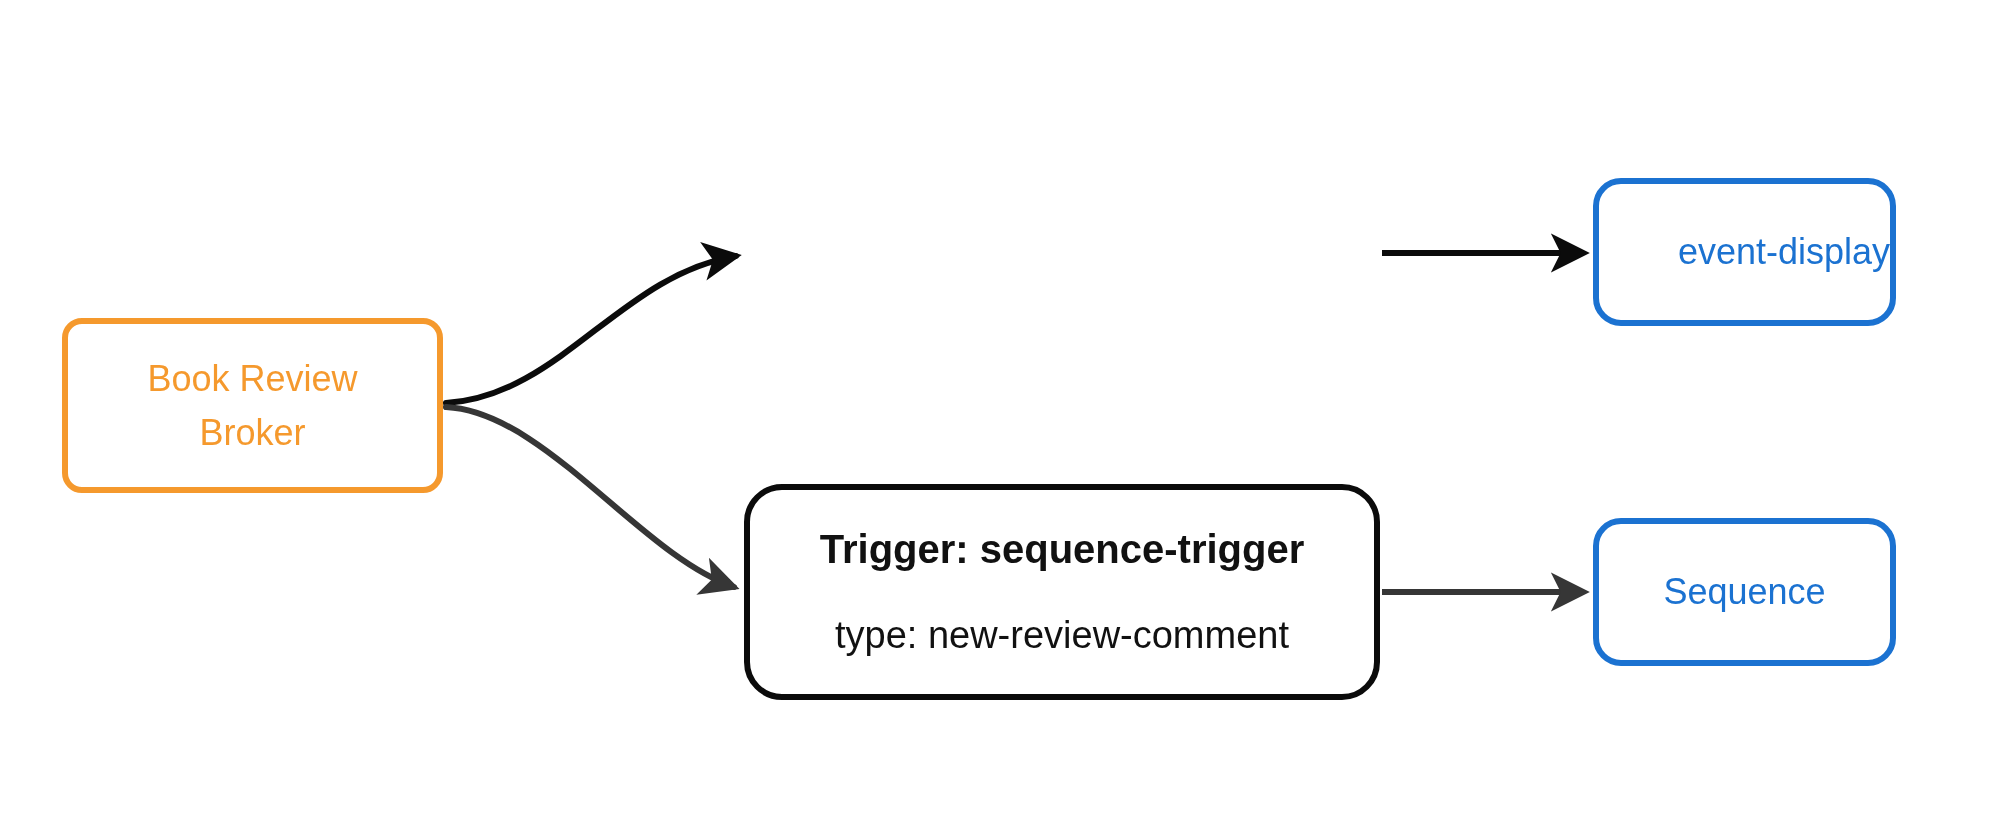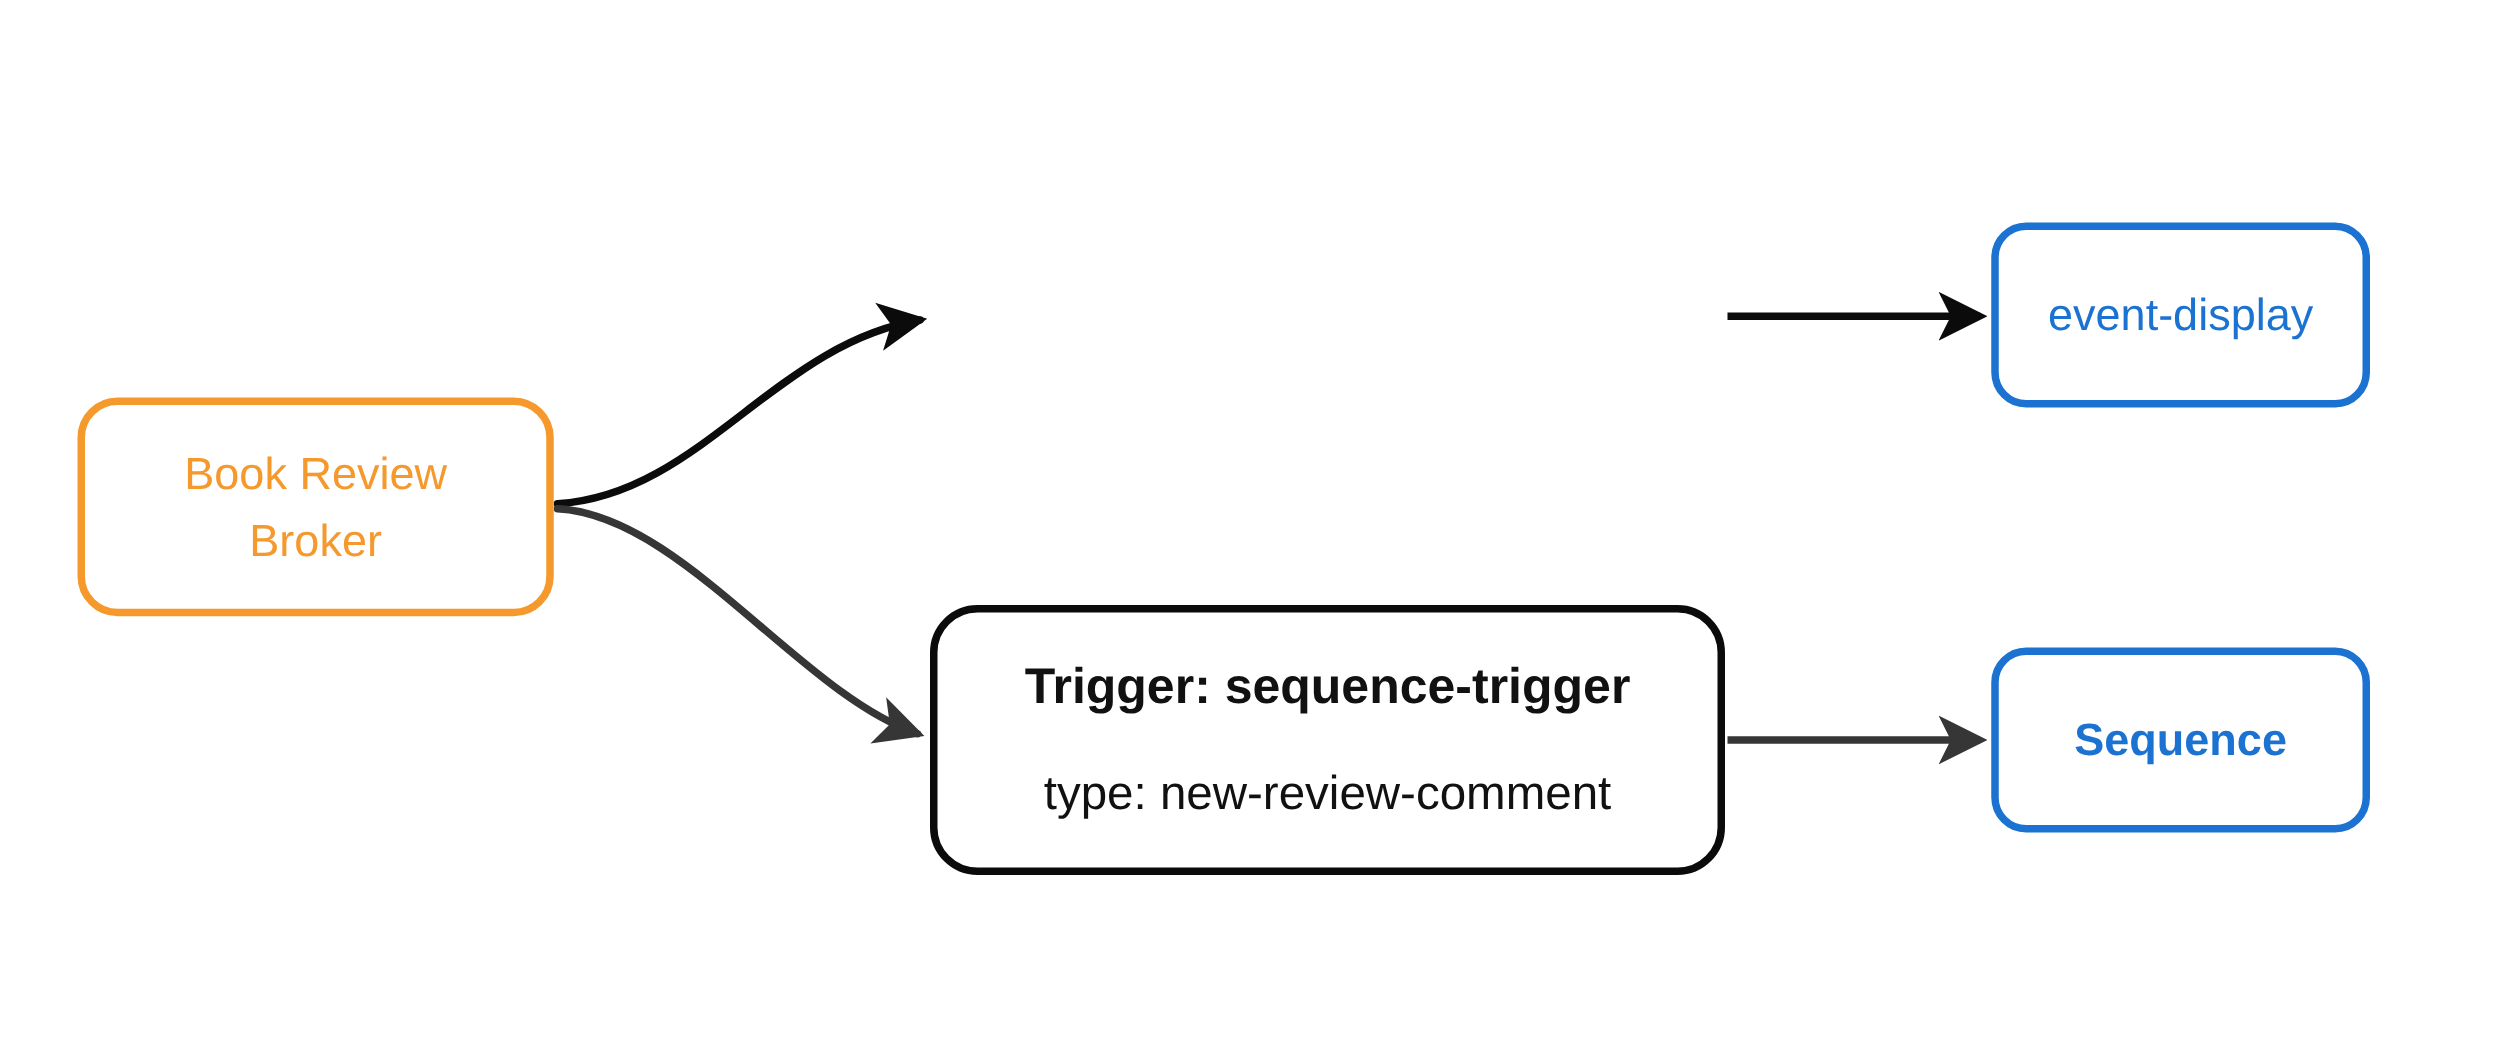--- a/index.html
+++ b/index.html
@@ -34,21 +34,21 @@
     background: #ffffff;
   }
   .node .line { white-space: nowrap; }
 
   .broker {
     left: 62px;
     top: 318px;
     width: 381px;
     height: 175px;
     border: 6px solid #F5992D;
-    border-radius: 32px;
+    border-radius: 20px;
     color: #F5992D;
     font-size: 36px;
     line-height: 1.5;
     padding: 0 40px;
   }
 
   .trigger {
     border: 6px solid #0B0B0B;
     border-radius: 38px;
     color: #111111;
@@ -65,22 +65,22 @@
   }
   .trigger-1 { left: 746px; top: 147px; width: 634px; height: 212px; }
   .trigger-2 { left: 744px; top: 484px; width: 636px; height: 216px; gap: 32px; }
 
   .output {
     border: 6px solid #1B72D1;
     border-radius: 28px;
     color: #1B72D1;
     font-size: 36px;
   }
-  .output-1 { left: 1593px; top: 178px; width: 303px; height: 148px; }
-  .output-2 { left: 1593px; top: 518px; width: 303px; height: 148px; font-weight: bold; }
+  .output-1 { left: 1593px; top: 178px; width: 303px; height: 148px; align-items: flex-end; }
+  .output-2 { left: 1593px; top: 518px; width: 303px; height: 148px; }
 </style>
 </head>
 <body>
 
 <div class="canvas">
 
   <svg class="edges" width="1999" height="831" viewBox="0 0 1999 831" xmlns="http://www.w3.org/2000/svg">
     <defs>
       <marker id="arrow-black" viewBox="0 0 10 10" refX="8.5" refY="5" markerWidth="6.5" markerHeight="7" orient="auto-start-reverse">
         <path d="M0,0 L10,5 L0,10 L2.5,5 Z" fill="#0B0B0B"></path>

